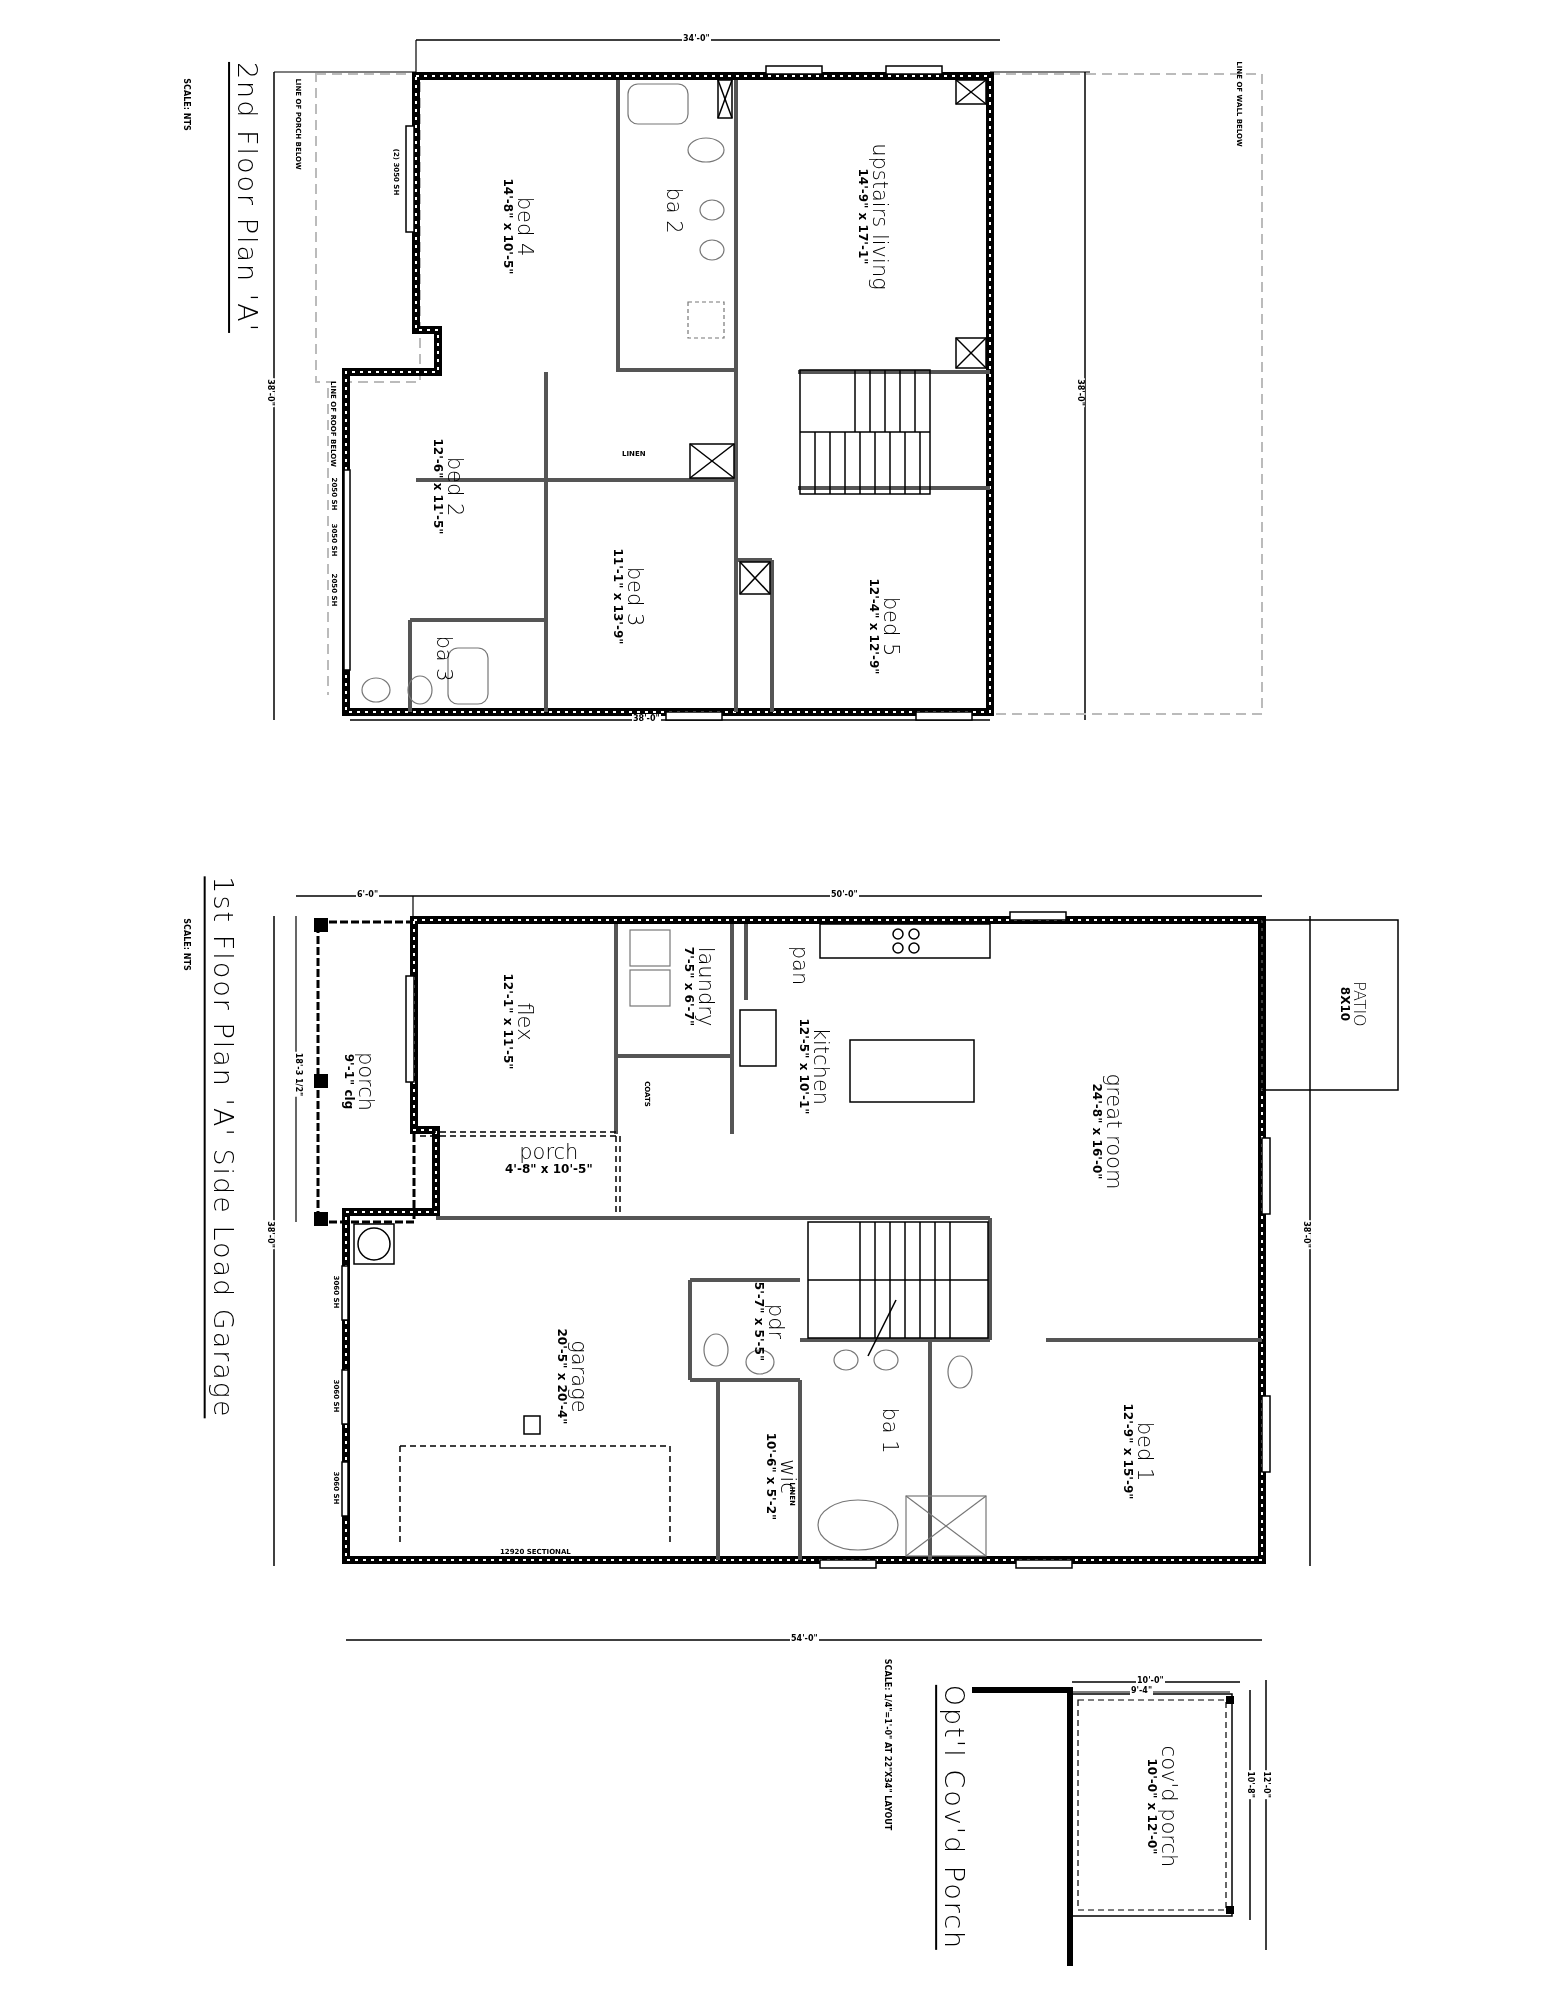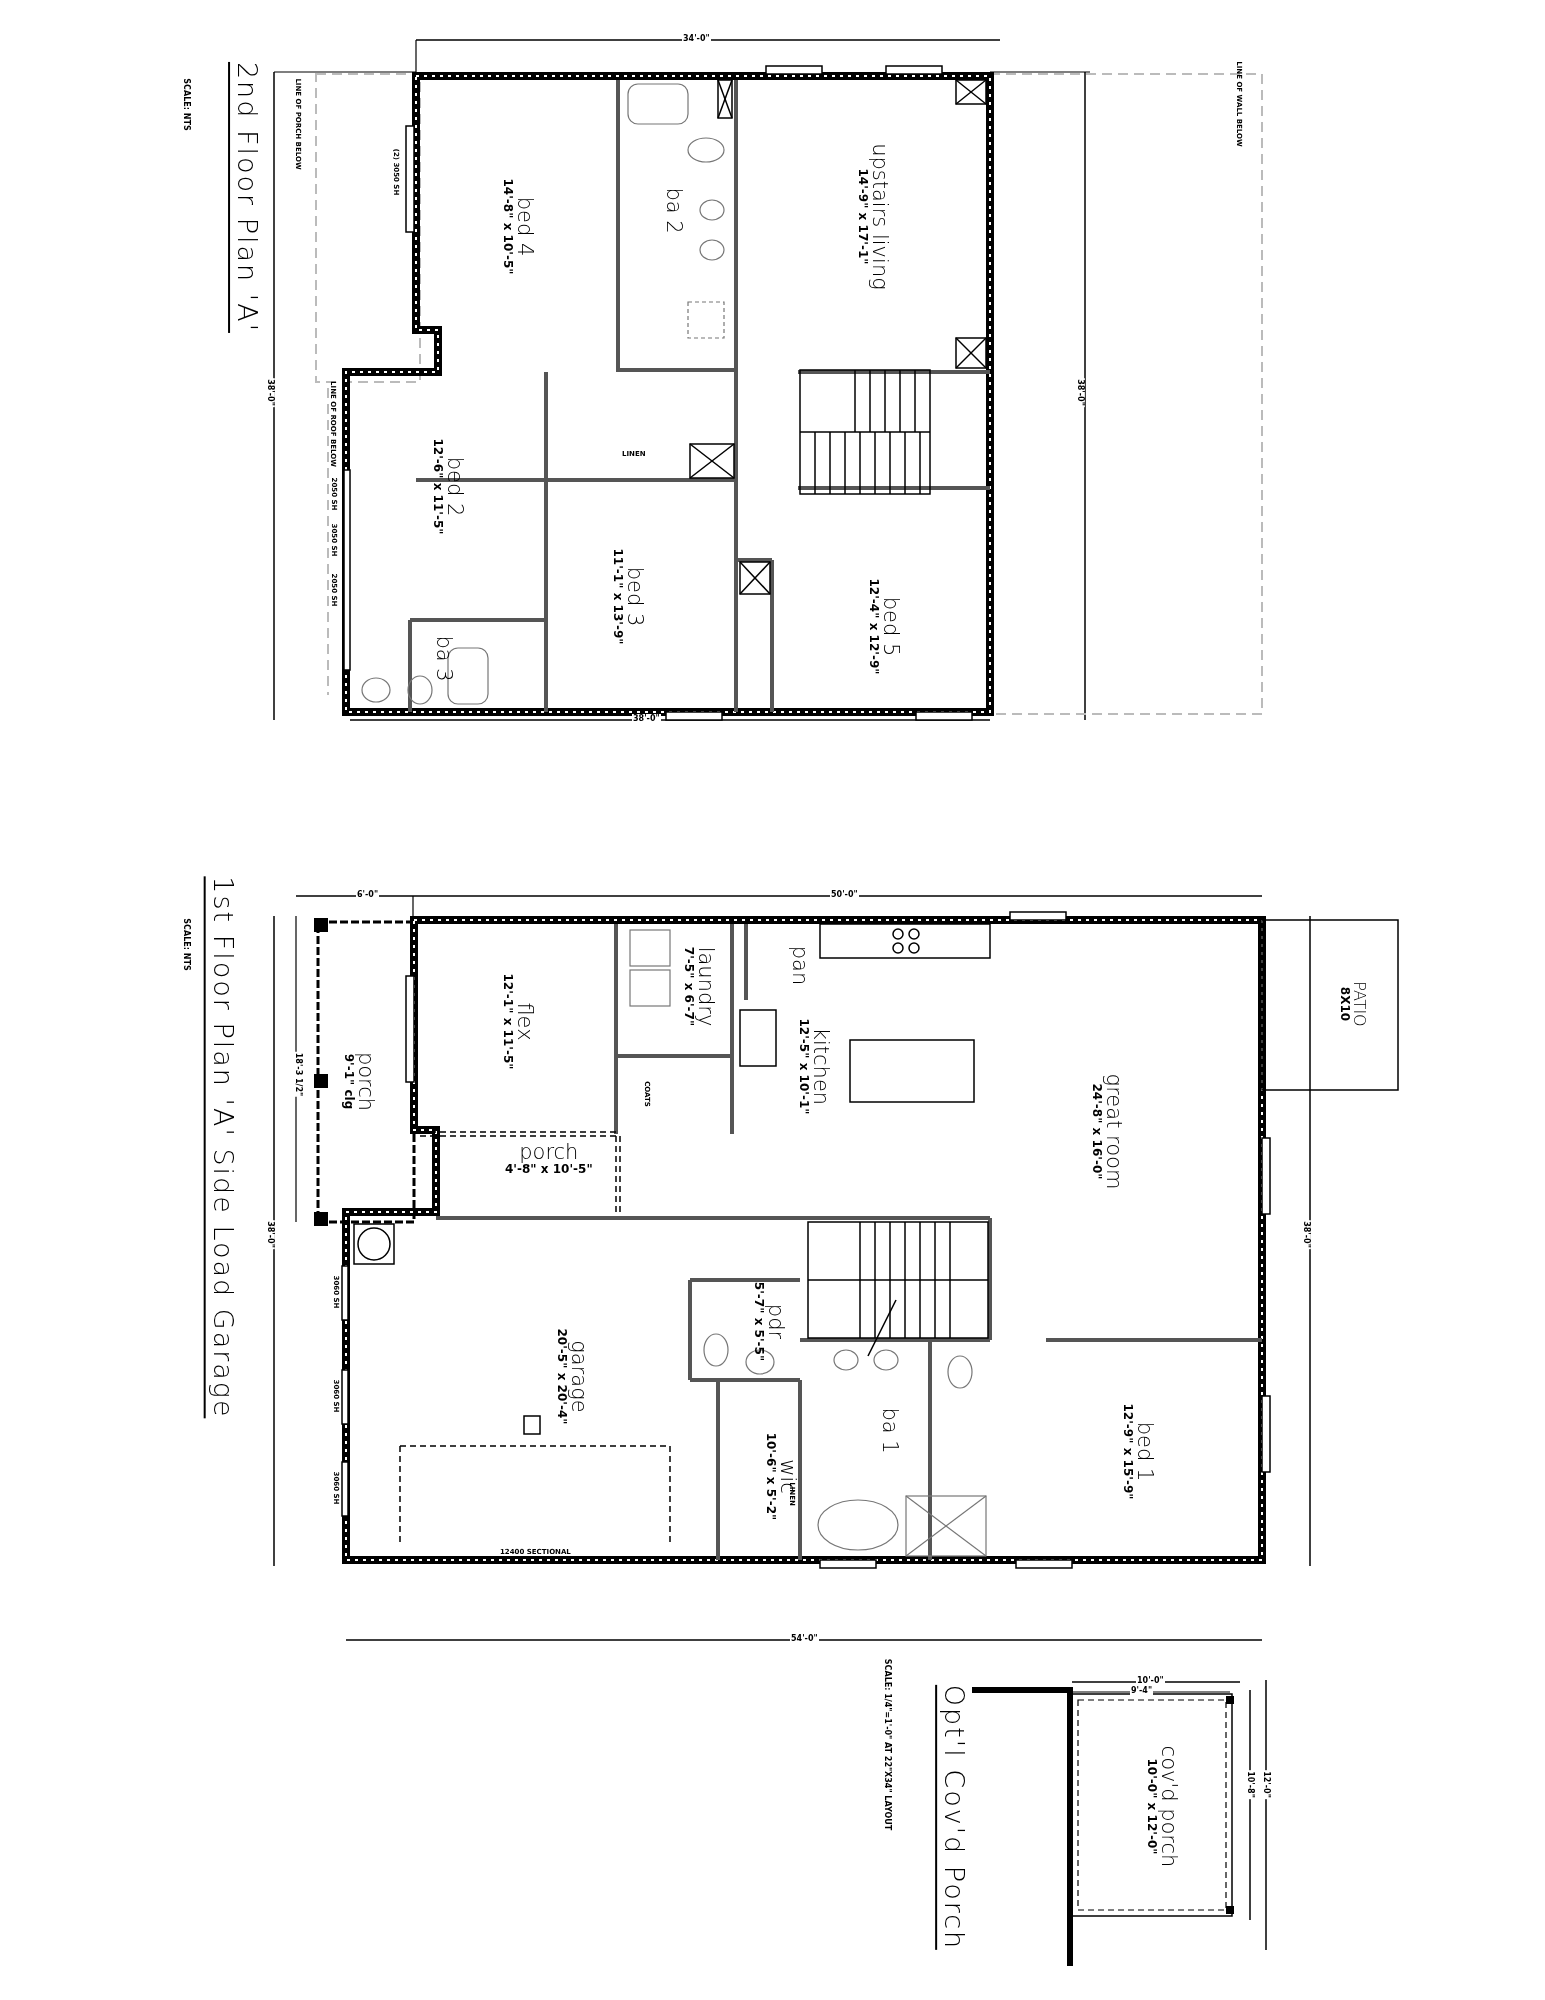--- a/index.html
+++ b/index.html
@@ -272,21 +272,21 @@
 <div class="abs rot title" style="left:-50px; top:1130px;">1st Floor Plan 'A' Side Load Garage</div>
 <div class="abs rot scale" style="left:160px; top:940px;">SCALE: NTS</div>
 <div class="abs dim" style="left:356px; top:890px;">6'-0"</div>
 <div class="abs dim" style="left:830px; top:890px;">50'-0"</div>
 <div class="abs dim" style="left:790px; top:1634px;">54'-0"</div>
 <div class="abs rot dim" style="left:276px; top:1070px;">18'-3 1/2"</div>
 <div class="abs rot dim" style="left:256px; top:1230px;">38'-0"</div>
 <div class="abs rot dim" style="left:1292px; top:1230px;">38'-0"</div>
 <div class="abs rot small" style="left:634px; top:1090px;">COATS</div>
 <div class="abs rot small" style="left:780px; top:1490px;">LINEN</div>
-<div class="abs small" style="left:500px; top:1548px;">12400 SECTIONAL</div>
+<div class="abs small" style="left:500px; top:1548px;">12920 SECTIONAL</div>
 <div class="abs rot small" style="left:320px; top:1288px;">3060 SH</div>
 <div class="abs rot small" style="left:320px; top:1392px;">3060 SH</div>
 <div class="abs rot small" style="left:320px; top:1484px;">3060 SH</div>
 <div class="abs rot room" style="left:1330px; top:990px;">
   <span class="nm" style="font-size:16px">PATIO</span>
     <span class="dm">8X10</span>
   </div>
 
 <div class="abs rot room" style="left:330px; top:1065px;">
   <span class="nm">porch</span>

